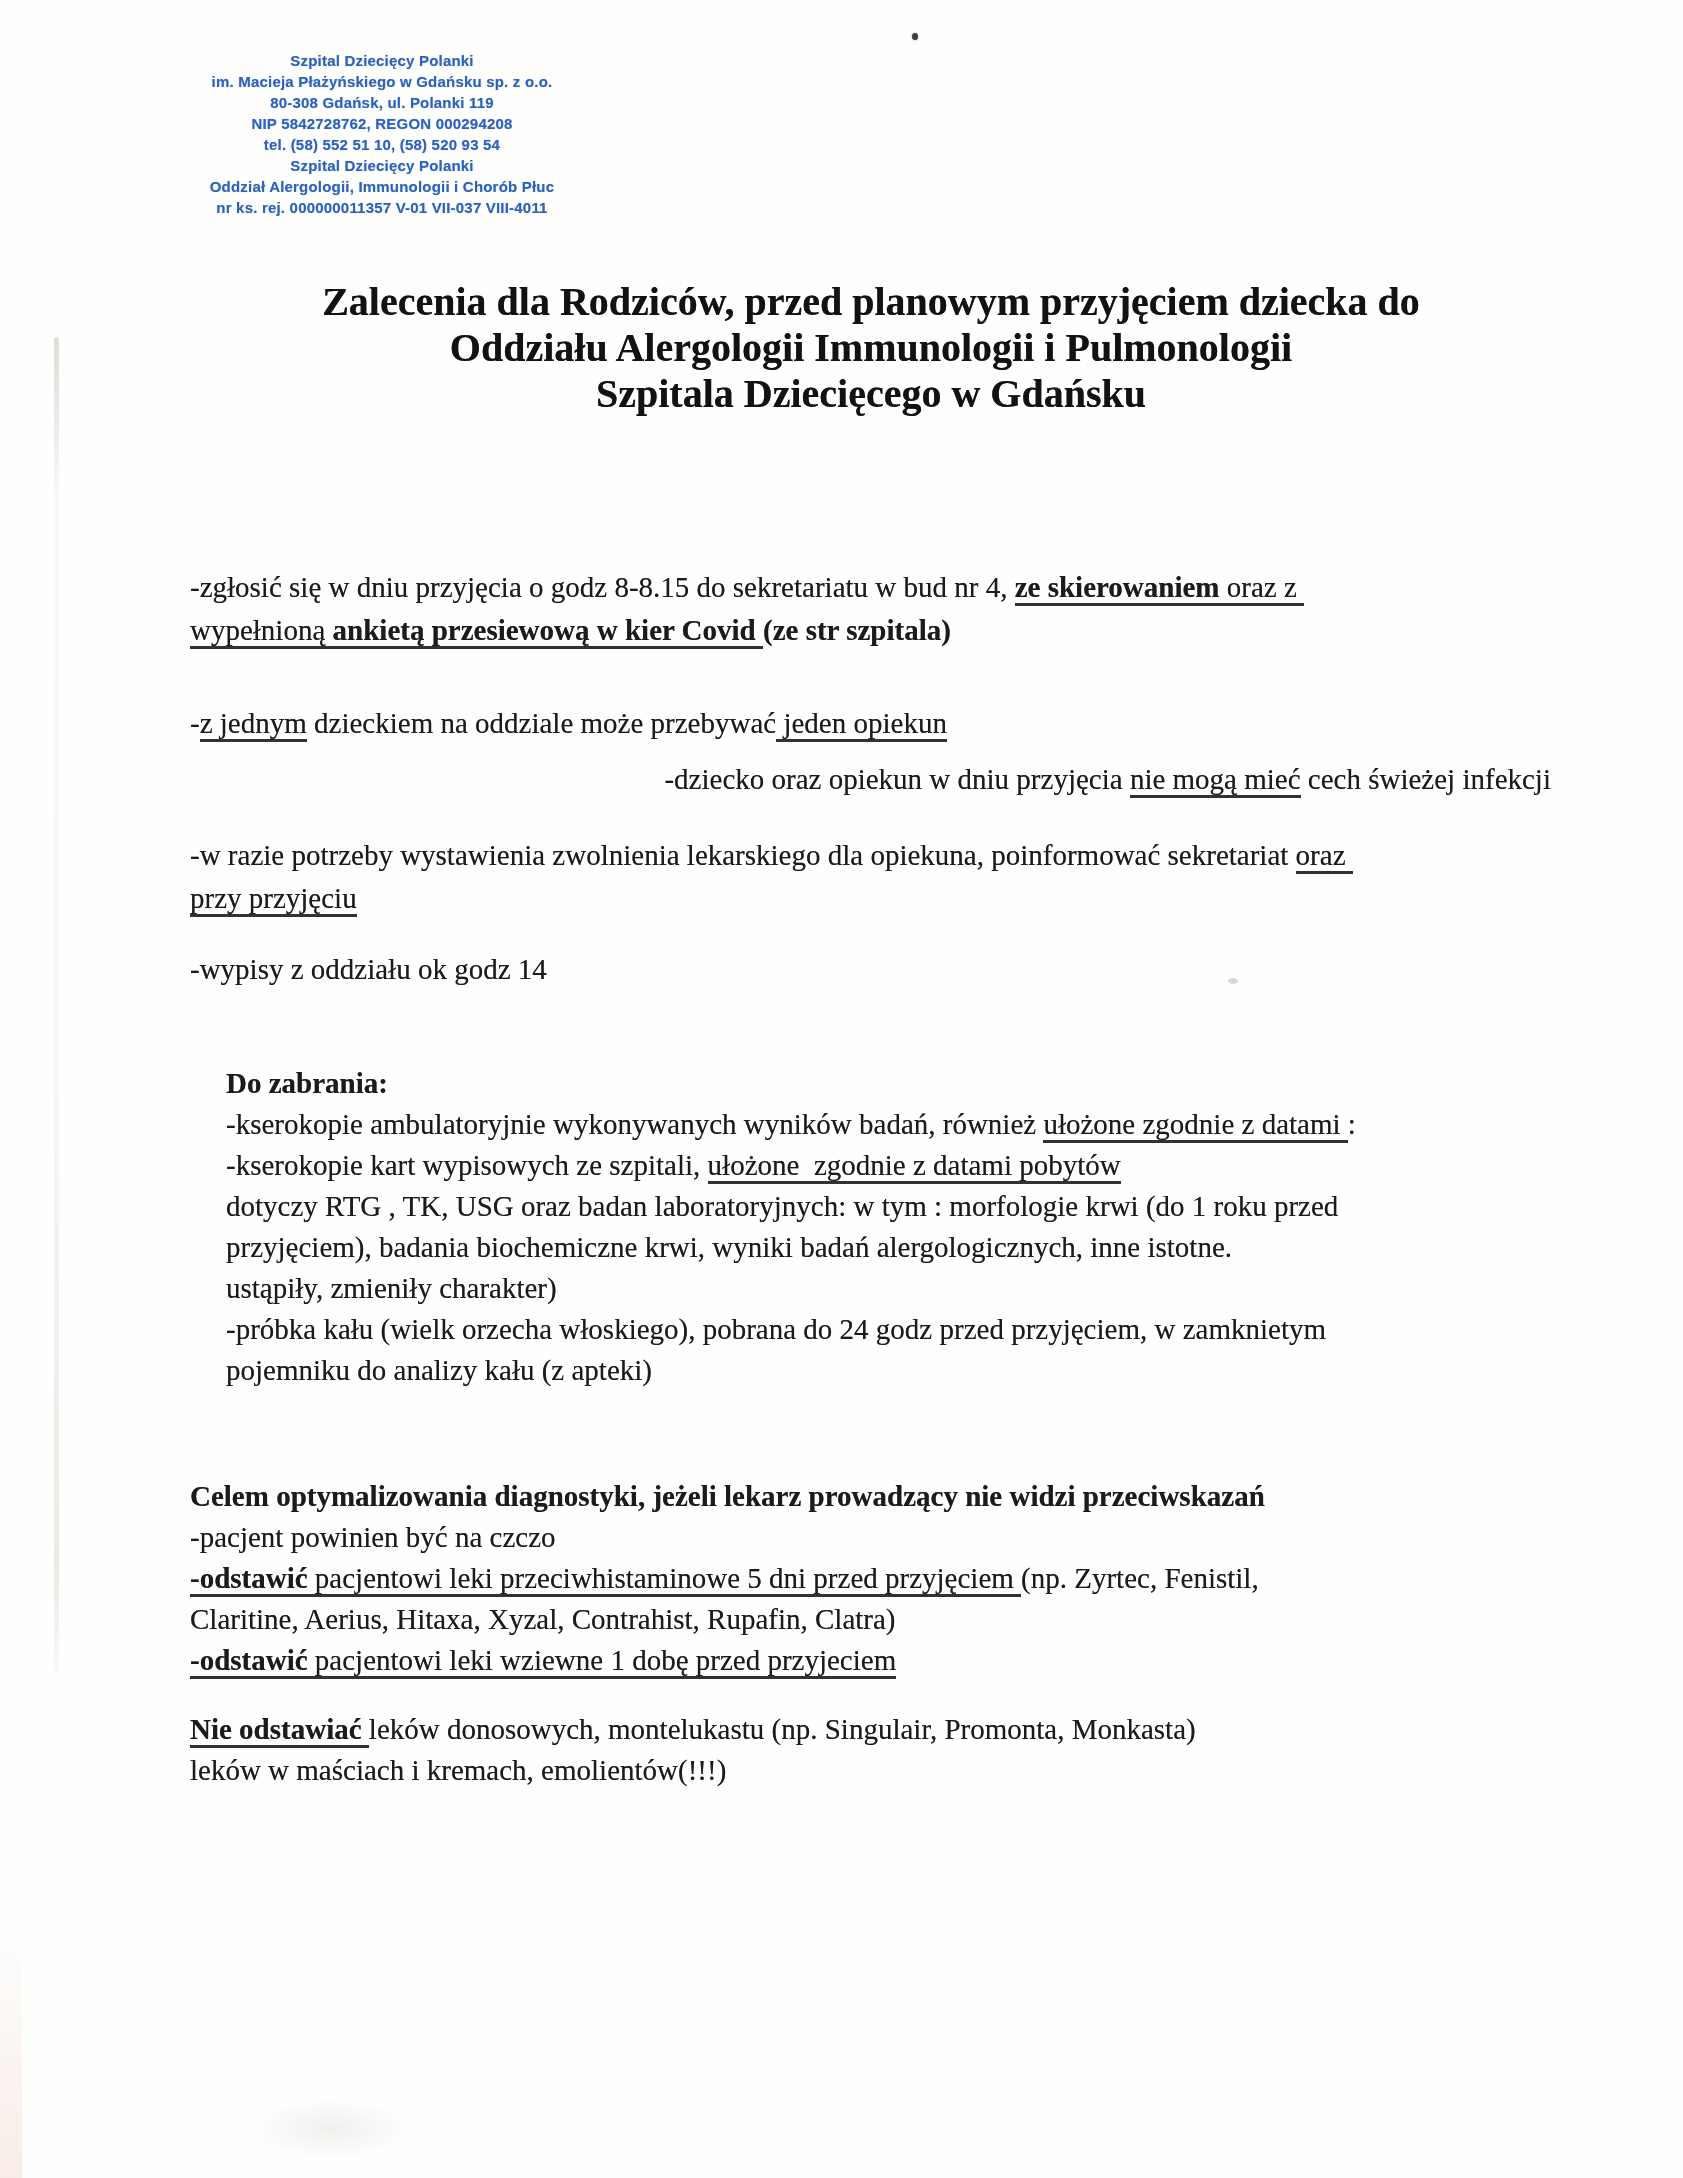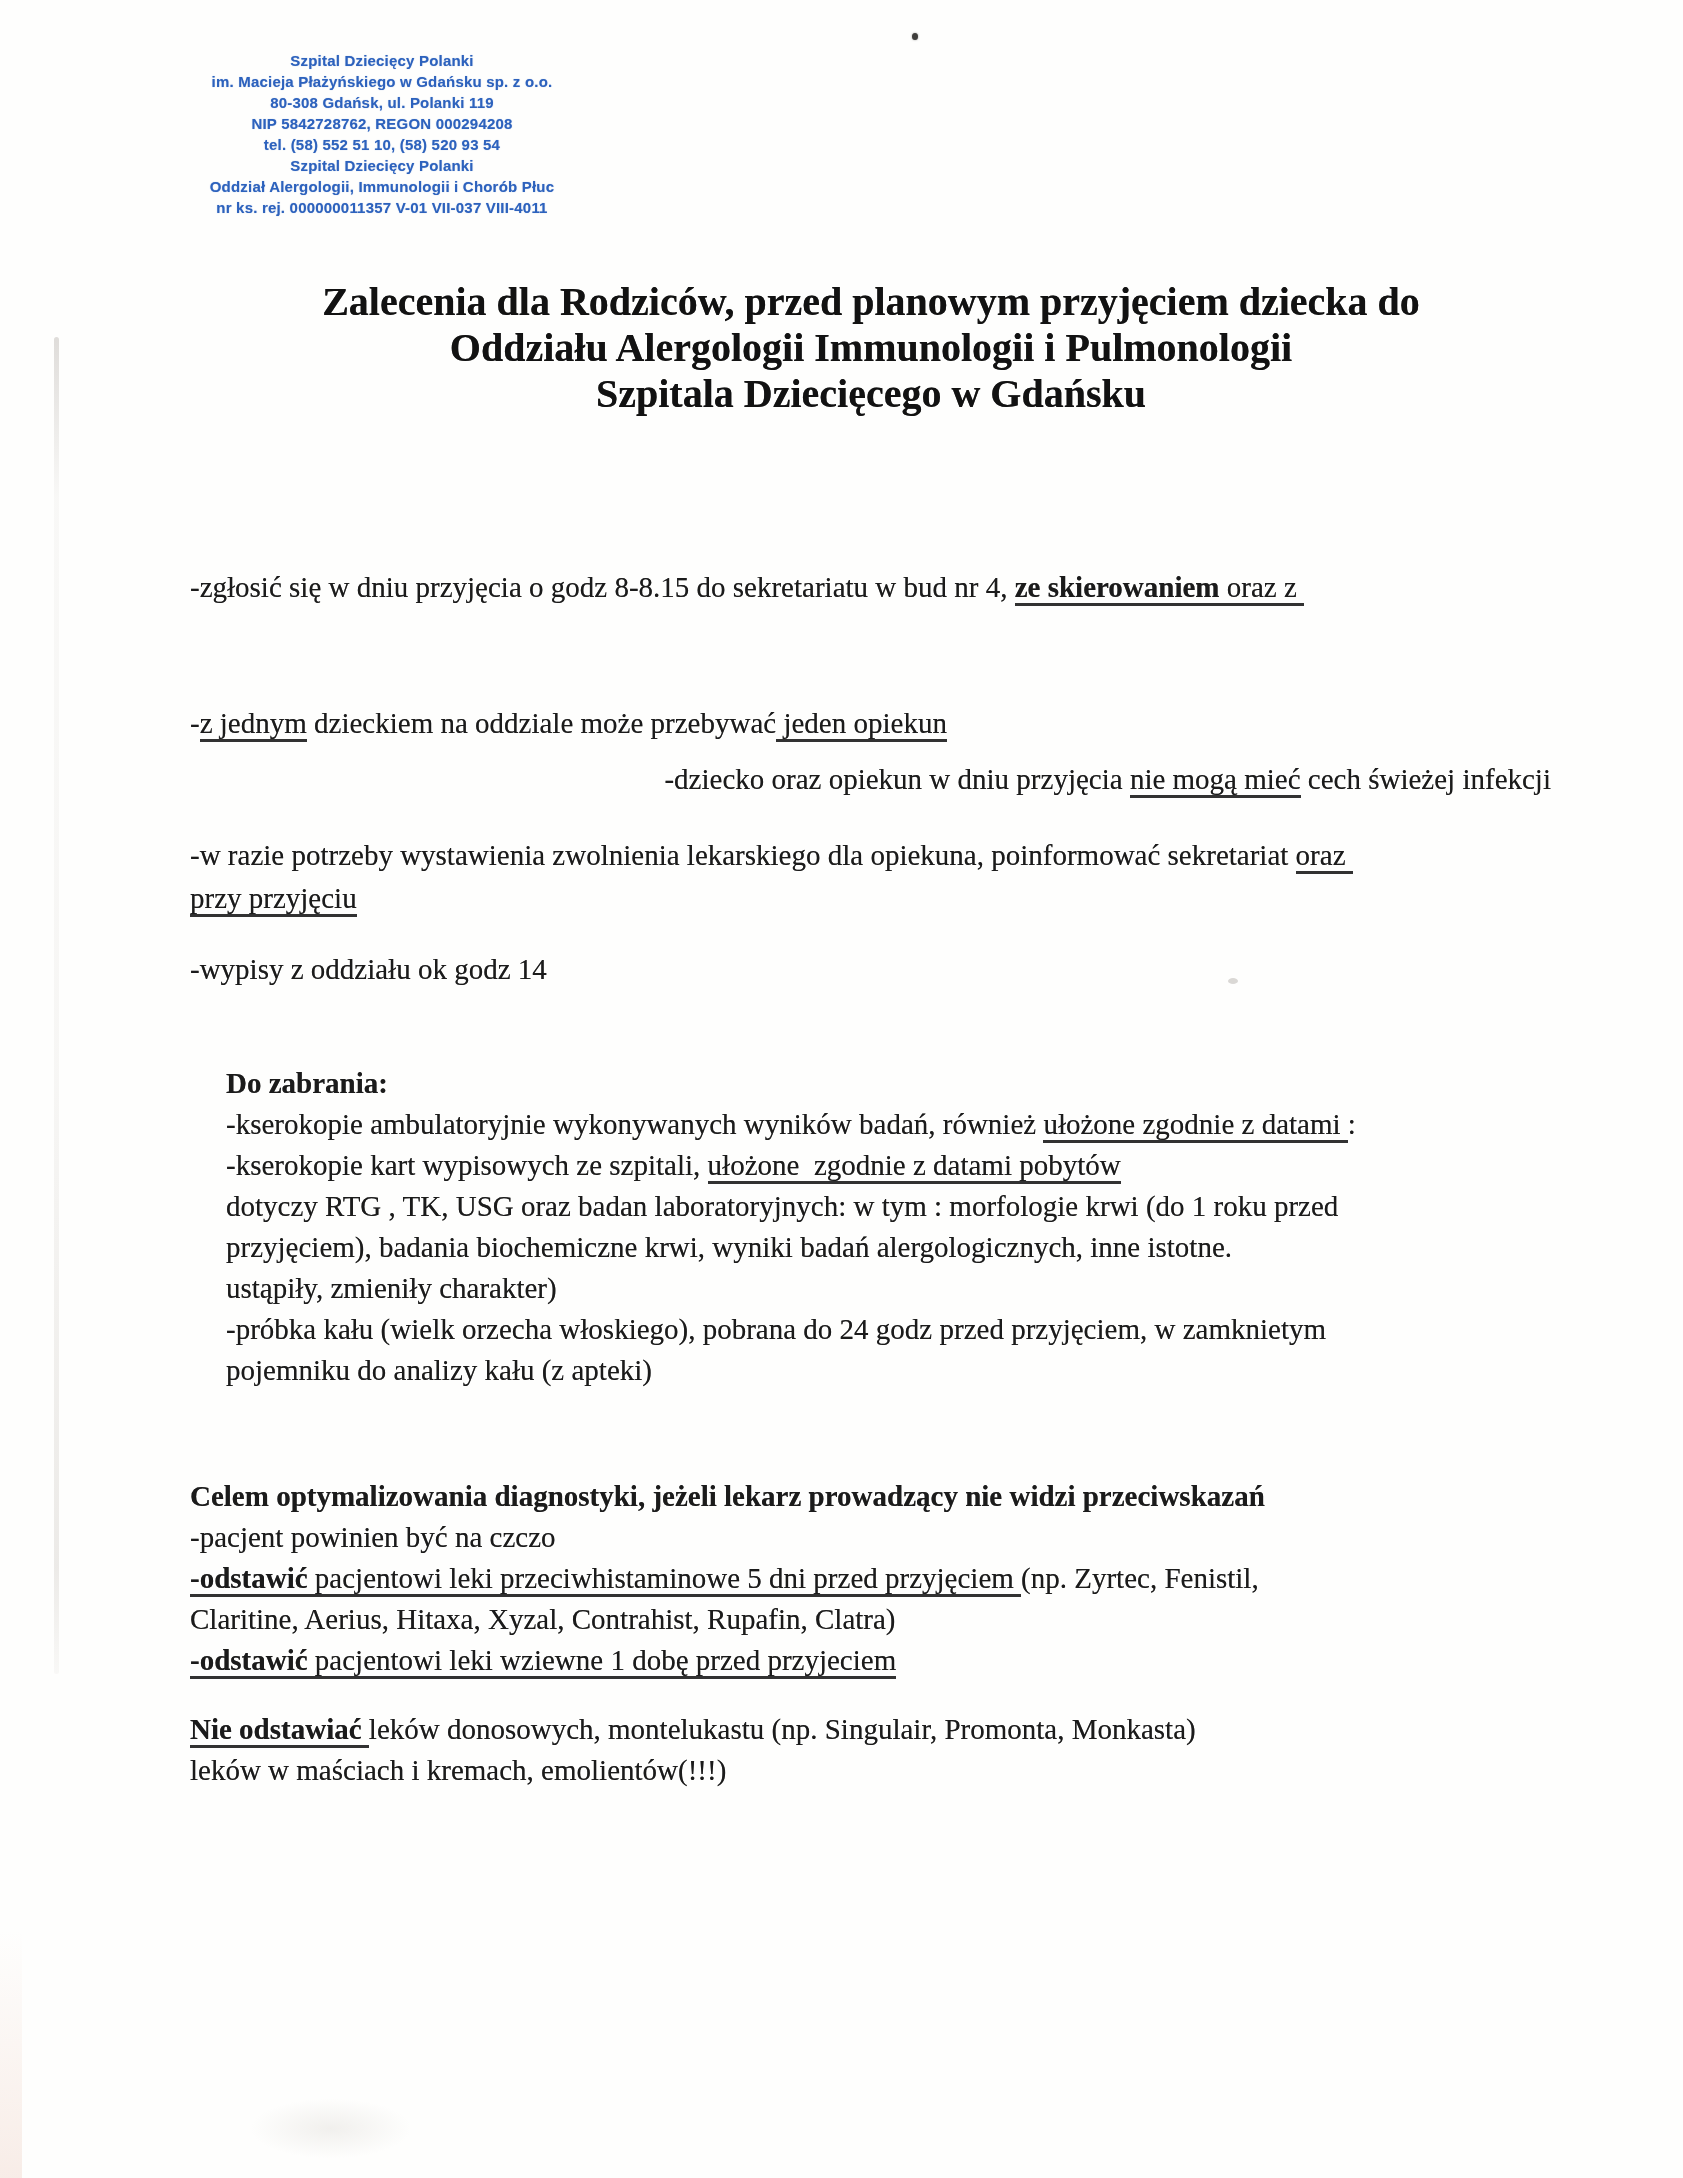--- a/index.html
+++ b/index.html
@@ -126,20 +126,21 @@
 
   <div class="title">
     <div>Zalecenia dla Rodziców, przed planowym przyjęciem dziecka do</div>
     <div>Oddziału Alergologii Immunologii i Pulmonologii</div>
     <div>Szpitala Dziecięcego w Gdańsku</div>
   </div>
 
   <div class="body-area">
       <div class="block" id="blk-arrival">
         <div class="line"><span>-zgłosić się w dniu przyjęcia o godz 8-8.15 do sekretariatu w bud nr 4, </span><span class="b u">ze skierowaniem</span><span class="u"> oraz z </span></div>
+        <div class="line"><span class="u">wypełnioną </span><span class="b u">ankietą przesiewową w kier Covid </span><span class="b">(ze str szpitala)</span></div>
       </div>
       <div class="block" id="blk-one-caregiver">
         <div class="line"><span>-</span><span class="u">z jednym</span><span> dzieckiem na oddziale może przebywać</span><span class="u"> jeden opiekun</span></div>
       </div>
       <div class="block" id="blk-no-infection">
         <div class="line"><span>-dziecko oraz opiekun w dniu przyjęcia </span><span class="u">nie mogą mieć</span><span> cech świeżej infekcji</span></div>
       </div>
       <div class="block" id="blk-sick-leave">
         <div class="line"><span>-w razie potrzeby wystawienia zwolnienia lekarskiego dla opiekuna, poinformować sekretariat </span><span class="u">oraz </span></div>
         <div class="line"><span class="u">przy przyjęciu</span></div>

